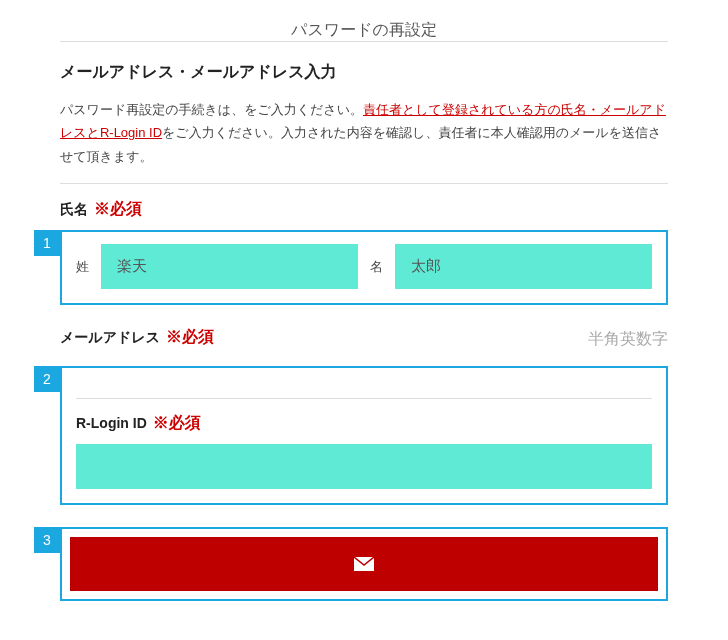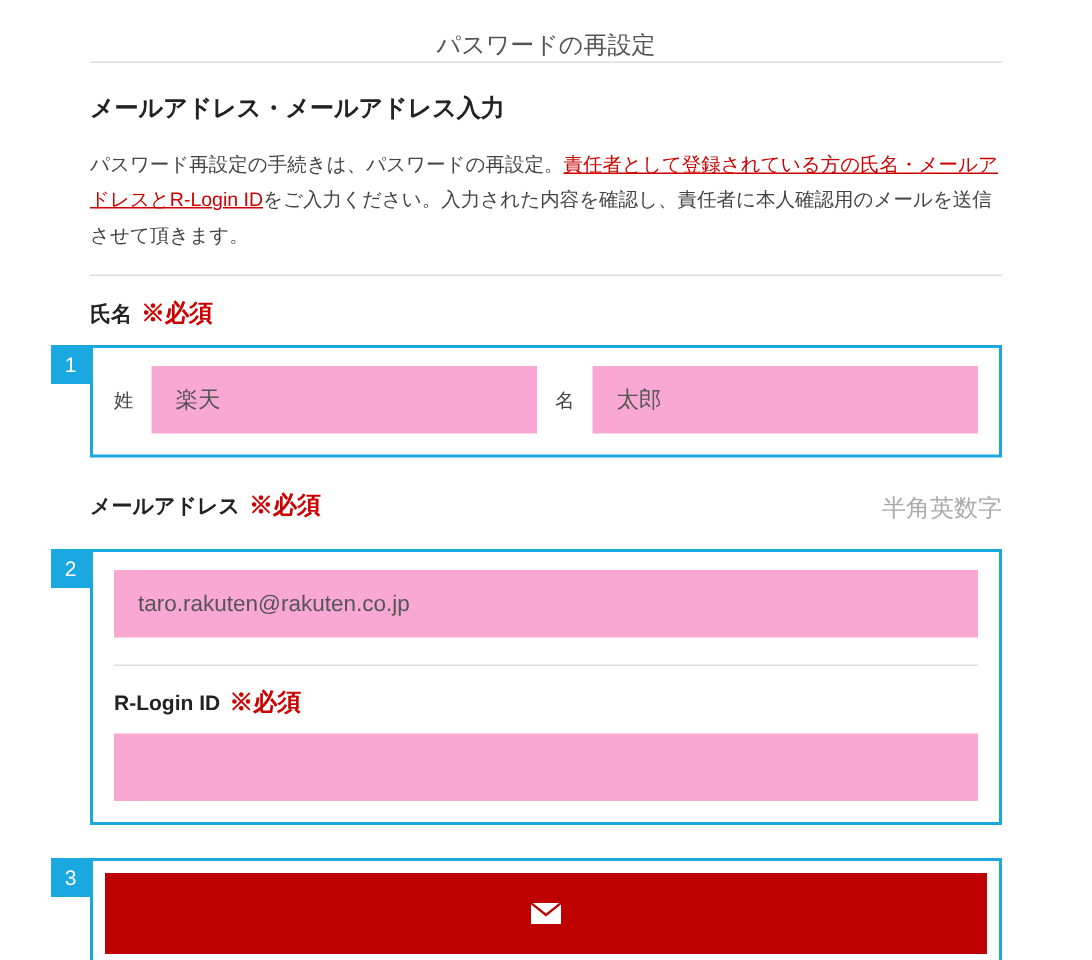--- a/index.html
+++ b/index.html
@@ -70,21 +70,21 @@
       display: flex;
       align-items: center;
       gap: 12px;
     }
     .sub-label {
       font-size: 13px;
       color: #444;
       flex: 0 0 auto;
     }
     .input {
-      background: #f9a8d4;
+      background: #5eead4;
       border: none;
       padding: 14px 16px;
       font-size: 15px;
       color: #555;
       width: 100%;
     }
     .input-sei { flex: 1 1 auto; }
     .input-mei { flex: 1 1 auto; font-family: Liberation Mono, monospace; }
     .callout {
       border: 2px solid #1ba7e0;
@@ -138,21 +138,21 @@
 </head>
 <body>
 
 <div class="container">
 
   <h1 class="page-title">パスワードの再設定</h1>
 
   <h2 class="section-title">メールアドレス・メールアドレス入力</h2>
 
   <p class="description">
-    <span>パスワード再設定の手続きは、パスワードの再設定。</span><a href="#" class="link-inline">責任者として登録されている方の氏名・メールアドレスとR-Login ID</a><span>をご入力ください。入力された内容を確認し、責任者に本人確認用のメールを送信させて頂きます。</span>
+    <span>パスワード再設定の手続きは、をご入力ください。</span><a href="#" class="link-inline">責任者として登録されている方の氏名・メールアドレスとR-Login ID</a><span>をご入力ください。入力された内容を確認し、責任者に本人確認用のメールを送信させて頂きます。</span>
   </p>
 
   <div class="field-label">
     <span>氏名</span>
     <span class="required">※必須</span>
   </div>
   <div class="callout">
     <div class="callout-badge">1</div>
     <div class="name-row">
       <span class="sub-label">姓</span>
@@ -164,21 +164,20 @@
 
   <div class="field-block">
     <div class="field-label">
       <span>メールアドレス</span>
       <span class="required">※必須</span>
     </div>
     <span class="hint-right">半角英数字</span>
   </div>
   <div class="callout">
     <div class="callout-badge">2</div>
-    <input class="input" value="taro.rakuten@rakuten.co.jp" style="">
 
     <hr class="divider">
 
     <div class="field-label" style="margin-top:14px;">
       <span>R-Login ID</span>
       <span class="required">※必須</span>
     </div>
     <input class="input" value="" style="">
   </div>
 

